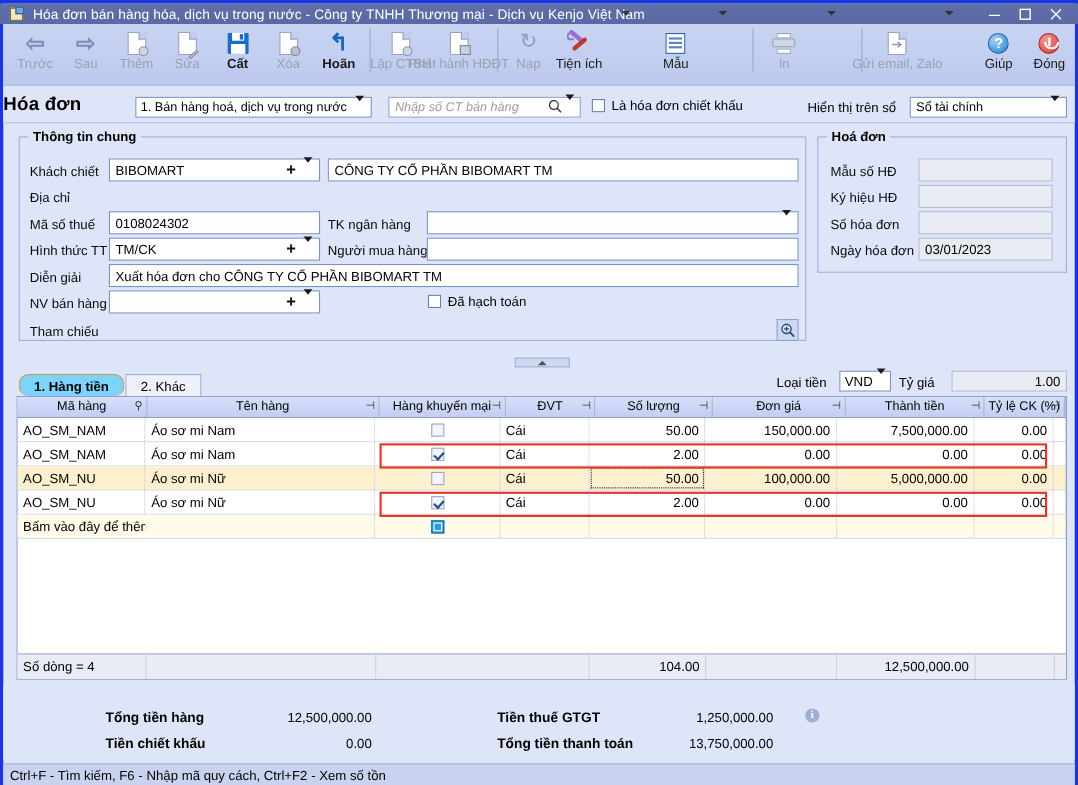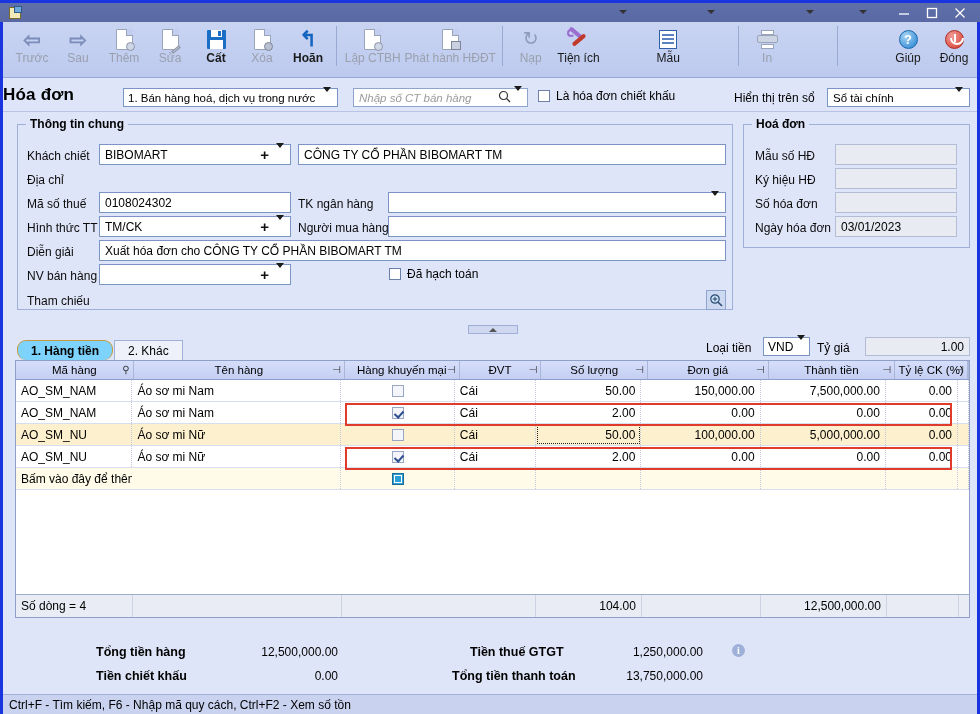--- a/index.html
+++ b/index.html
@@ -169,20 +169,21 @@
 </head>
 <body>
 
 <div class="window">
 
   <div class="titlebar">
     <div class="tb-icon">
       <div class="sheet"></div>
         <div class="fold"></div>
     </div>
+    <div class="tb-title">Hóa đơn bán hàng hóa, dịch vụ trong nước - Công ty TNHH Thương mại - Dịch vụ Kenjo Việt Nam</div>
     <div class="tb-buttons">
       <div class="tbtn">
         <svg width="12" height="12" viewBox="0 0 12 12">
             <line x1="1" y1="7" x2="11" y2="7" stroke="#fff" stroke-width="1.3"></line>
           </svg>
       </div>
       <div class="tbtn">
         <svg width="12" height="12" viewBox="0 0 12 12">
             <rect x="1.5" y="1.5" width="9" height="9" fill="none" stroke="#fff" stroke-width="1.3"></rect>
           </svg>
@@ -325,20 +326,31 @@
           </div>
       </div>
       <div class="lb">In</div>
     </div>
     <div class="tbitem tbarrow">
         <span class="caret"></span>
       </div>
 
     <div class="tbsep"></div>
 
+    <div class="tbitem disabled">
+      <div class="ic">
+        <div class="docico">
+            <svg class="arrw" viewBox="0 0 10 7">
+              <line x1="0" y1="3.5" x2="8" y2="3.5" stroke="#8b93a6" stroke-width="1.3"></line>
+              <polyline points="5,1 8,3.5 5,6" fill="none" stroke="#8b93a6" stroke-width="1.3"></polyline>
+            </svg>
+          </div>
+      </div>
+      <div class="lb">Gửi email, Zalo</div>
+    </div>
     <div class="tbitem tbarrow">
         <span class="caret"></span>
       </div>
 
     <div class="tbitem">
       <div class="ic">
           <div class="help-ico">?</div>
         </div>
       <div class="lb">Giúp</div>
     </div>
@@ -612,21 +624,21 @@
       <div class="gf" style="flex:1;border-right:0"></div>
     </div>
   </div>
 
   <div class="summary"></div>
   <div class="sm-l" style="left:93px;top:645px">Tổng tiền hàng</div>
   <div class="sm-v" style="left:180px;top:645px;width:155px">12,500,000.00</div>
   <div class="sm-l" style="left:93px;top:669px">Tiền chiết khấu</div>
   <div class="sm-v" style="left:180px;top:669px;width:155px">0.00</div>
 
-  <div class="sm-l" style="left:467px;top:645px">Tiền thuế GTGT</div>
+  <div class="sm-l" style="left:449px;top:645px">Tiền thuế GTGT</div>
   <div class="sm-v" style="left:545px;top:645px;width:155px">1,250,000.00</div>
   <div class="info-ico">i</div>
   <div class="sm-l" style="left:449px;top:669px">Tổng tiền thanh toán</div>
   <div class="sm-v" style="left:545px;top:669px;width:155px">13,750,000.00</div>
 
   <div class="statusbar">
     <span>Ctrl+F - Tìm kiếm, F6 - Nhập mã quy cách, Ctrl+F2 - Xem số tồn</span>
   </div>
 
 </div>

